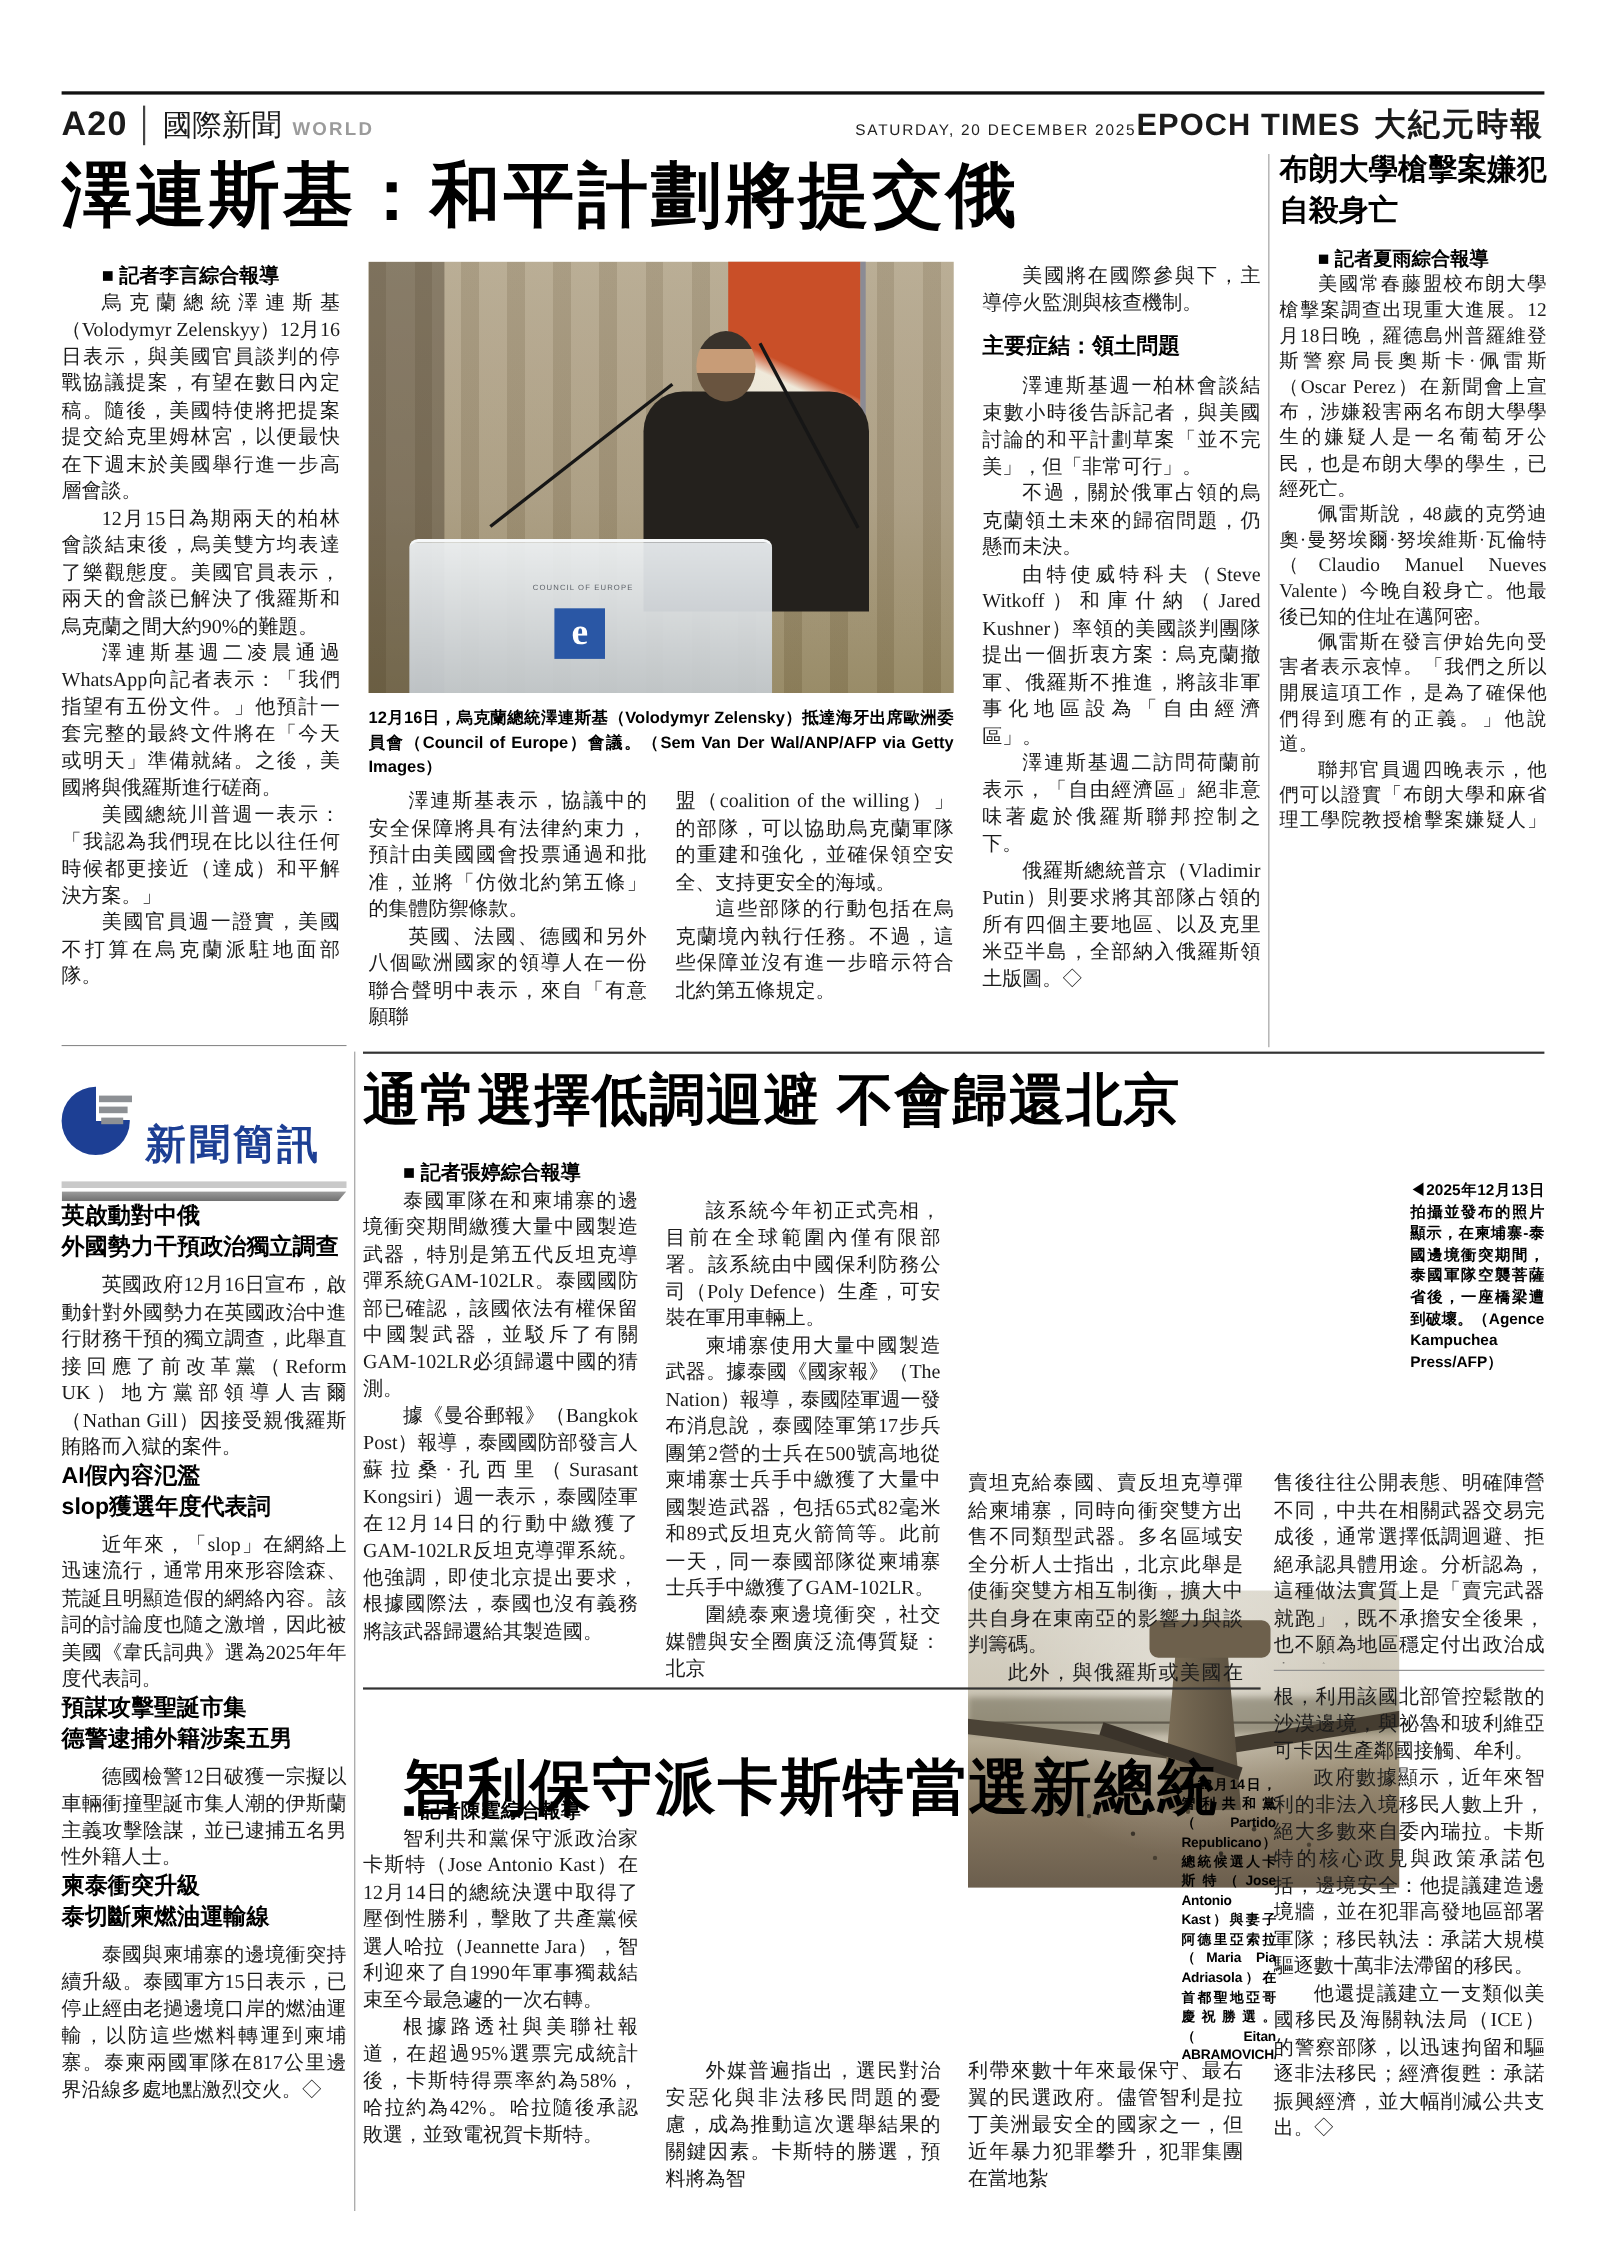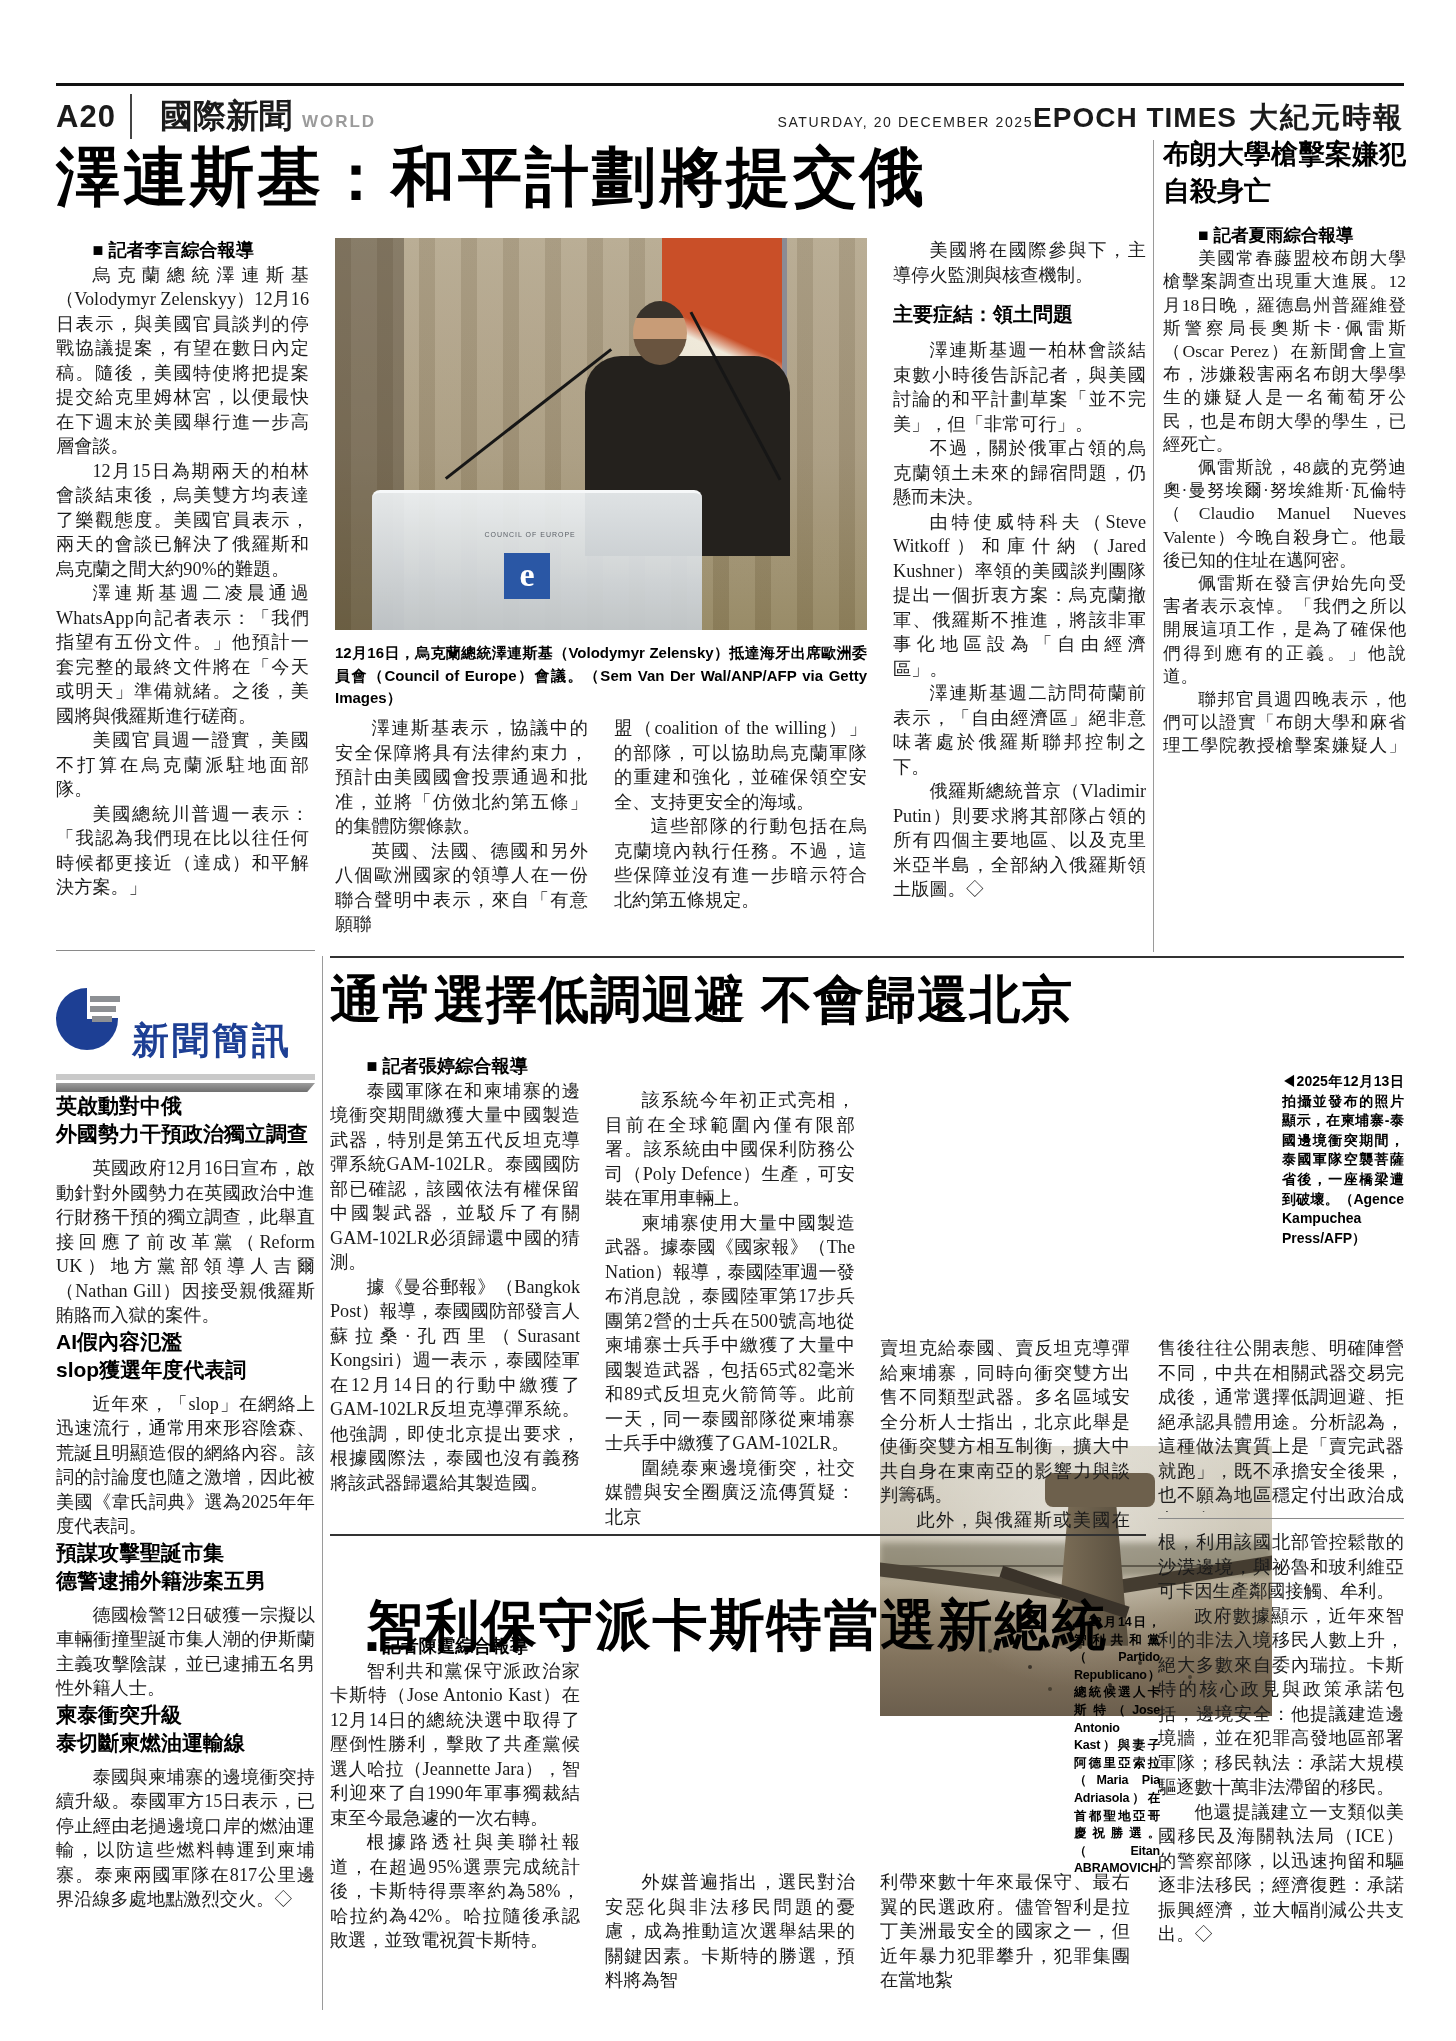--- a/index.html
+++ b/index.html
@@ -6,21 +6,21 @@
   .page{position:relative;width:1456px;height:2041px;background:#fff;color:#1b1b1b;
         font-family:"Liberation Serif", serif;overflow:hidden;}
   .abs{position:absolute;}
   .sans{font-family:"Liberation Sans", sans-serif;}
   .rule-h{background:#111;}
   .rule-thin{background:#8a8a8a;}
   .rule-v{background:#9a9a9a;}
 
   
   .hdr-page{font-size:31px;font-weight:900;letter-spacing:1px;}
-  .hdr-sec{font-size:33px;font-weight:700;margin-left:14px;padding-left:28px;border-left:2px solid #444;}
+  .hdr-sec{font-size:27px;font-weight:400;margin-left:14px;padding-left:16px;border-left:2px solid #444;}
   .hdr-world{font-size:17px;font-weight:700;color:#9b9b9b;letter-spacing:2px;margin-left:10px;}
   .hdr-date{font-size:14px;letter-spacing:1.6px;font-weight:500;color:#222;}
   .hdr-epoch{font-size:28px;letter-spacing:1px;font-family:Liberation Sans, sans-serif;font-weight:600;}
   .hdr-cn{font-size:29px;font-weight:900;margin-left:12px;letter-spacing:2px;}
 
   
   .h-main{font-family:"Liberation Sans",sans-serif;font-weight:900;color:#000;}
 
   
   .body-text p{margin:0;text-indent:2em;text-align:justify;}
@@ -102,22 +102,22 @@
     <span class="hdr-cn">大紀元時報</span>
   </div>
 
   <div class="abs h-main" style="left:56px;top:134px;width:1090px;font-size:64px;letter-spacing:3px;white-space:nowrap;">澤連斯基：和平計劃將提交俄</div>
 
   <div class="abs body-text bt18 clip" style="left:56px;top:238px;width:253px;height:714px;">
     <p class="reporter">■ 記者李言綜合報導</p>
     <p>烏克蘭總統澤連斯基（Volodymyr Zelenskyy）12月16日表示，與美國官員談判的停戰協議提案，有望在數日內定稿。隨後，美國特使將把提案提交給克里姆林宮，以便最快在下週末於美國舉行進一步高層會談。</p>
     <p>12月15日為期兩天的柏林會談結束後，烏美雙方均表達了樂觀態度。美國官員表示，兩天的會談已解決了俄羅斯和烏克蘭之間大約90%的難題。</p>
     <p>澤連斯基週二凌晨通過WhatsApp向記者表示：「我們指望有五份文件。」他預計一套完整的最終文件將在「今天或明天」準備就緒。之後，美國將與俄羅斯進行磋商。</p>
+    <p>美國總統川普週一表示：「我認為我們現在比以往任何時候都更接近（達成）和平解決方案。」</p>
     <p>美國官員週一證實，美國不打算在烏克蘭派駐地面部隊。</p>
-    <p>美國總統川普週一表示：「我認為我們現在比以往任何時候都更接近（達成）和平解決方案。」</p>
   </div>
 
   <div class="abs scene ph-z" style="left:335px;top:238px;width:532px;height:392px;">
     <div class="z-curtain"></div>
     <div class="z-dark"></div>
     <div class="z-pole"></div>
     <div class="z-flag"></div>
     <div class="z-body"></div>
     <div class="z-head"></div>
     <div class="z-mic1"></div>

